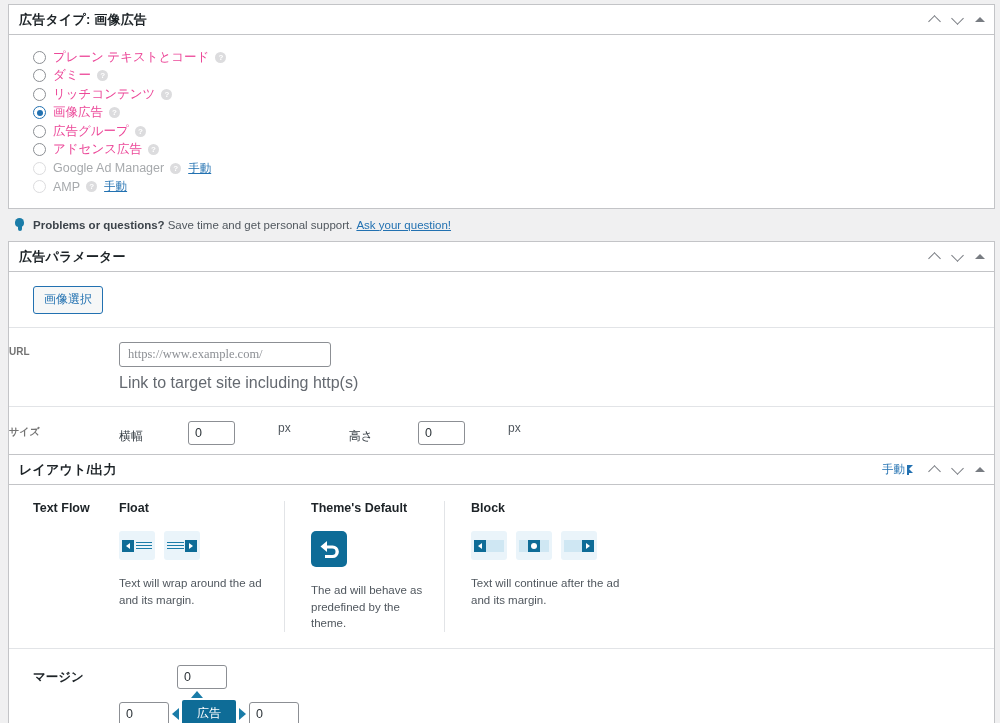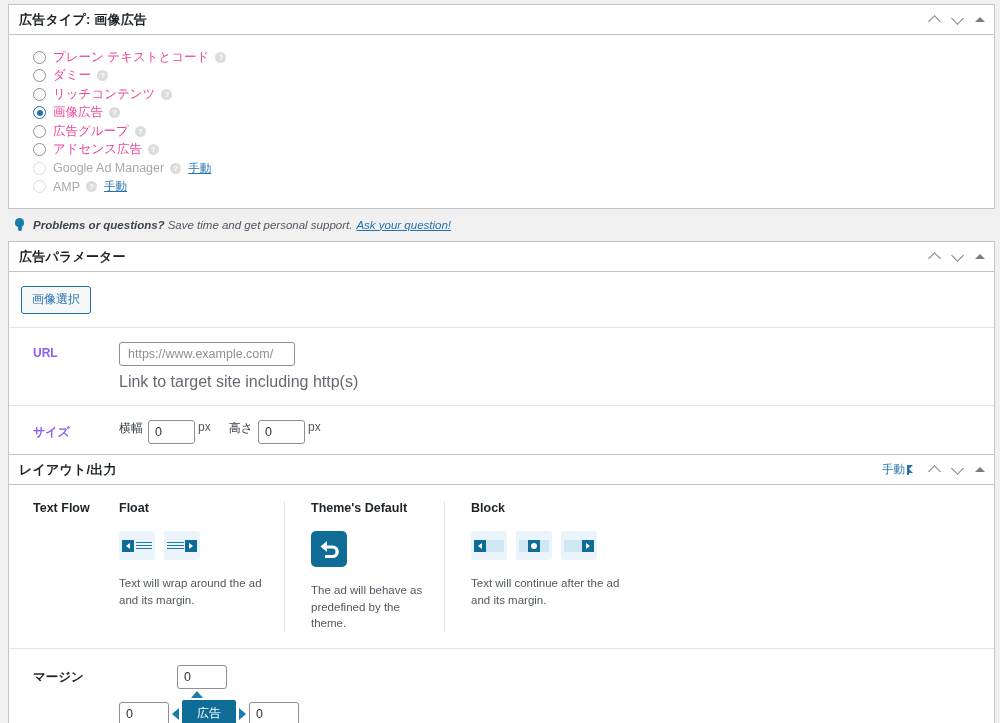--- a/index.html
+++ b/index.html
@@ -118,71 +118,71 @@
   }
   .inline-link {
     color: #2271b1; font-size: 11.5px; margin-left: 7px;
     text-decoration: underline; cursor: pointer;
   }
 
   
   #support-notice {
     position: absolute; top: 214px; left: 8px; right: 5px;
     height: 21px; display: flex; align-items: center;
-    font-size: 11.5px; color: #50575e; font-style: italic;
+    font-size: 11.5px; color: #50575e;
   }
   .bulb {
     width: 11px; height: 14px; margin: 0 8px 0 6px;
     position: relative; flex: none;
   }
   .bulb::before {
     content: ""; position: absolute; left: 1px; top: 0;
     width: 9px; height: 9px; border-radius: 50% 50% 45% 45%;
     background: #1a7ca8;
   }
   .bulb::after {
     content: ""; position: absolute; left: 3.5px; top: 8px;
     width: 4px; height: 5px; background: #1a7ca8;
     border-radius: 0 0 2px 2px;
   }
   .notice-strong { color: #3c434a; font-weight: bold; margin-right:3px;}
   .notice-link { color: #2271b1; text-decoration: underline; cursor: pointer; }
 
   
   #ad-params-panel { position: absolute; top: 241px; left: 0; right: 0; }
-  .select-image-wrap { padding: 14px 0 13px 12px; }
+  .select-image-wrap { padding: 14px 0 13px 24px; }
   .btn-secondary {
     border: 1px solid #2271b1; background: #f6f7f7;
     color: #2271b1; font-size: 12px;
     padding: 4px 10px 5px; border-radius: 3px; cursor: pointer;
     font-family: inherit;
   }
   .frow {
     display: flex; align-items: flex-start;
     border-top: 1px solid #e2e4e7;
     padding: 14px 0 14px 0;
   }
   .flabel {
-    width: 110px; flex: none; padding-left: 24px;
-    font-weight: bold; font-size: 12px; color: #8b5cf6;
+    width: 110px; flex: none; 
+    font-weight: bold; font-size: 10px; color: #737373;
     padding-top: 4px;
   }
   .fbody { flex: 1; }
   .text-input {
     border: 1px solid #8c8f94; border-radius: 3px;
     padding: 4px 8px; font-size: 12.5px; color: #2c3338;
     font-family: inherit; background: #fff;
     box-shadow: 0 0 0 transparent;
   }
   .text-input::placeholder { color: #8c8f94; }
-  #url-input { width: 176px; }
+  #url-input { width: 212px; font-family: Liberation Serif, serif; }
   .field-desc {
     margin-top: 7px; font-size: 16px; color: #646970;
   }
-  .size-line { display: flex; align-items: flex-start; font-size: 12px; color: #3c434a; }
+  .size-line { display: flex; align-items: flex-end; font-size: 12px; color: #3c434a; gap: 40px; }
   .size-line .unit { margin: 0 18px 10px 3px; color: #50575e; }
   .mini-label { margin-right: 5px; }
   .num-input { width: 47px; padding: 4px 6px; }
   .params-foot { height: 25px; border-top: 1px solid #e2e4e7;}
 
   
   #layout-panel { position: absolute; top: 454px; left: 0; right: 0; bottom: -40px; }
   .flow-row { display: flex; padding: 16px 0 0 0; }
   .flow-label {
     width: 110px; flex: none; padding-left: 24px;

